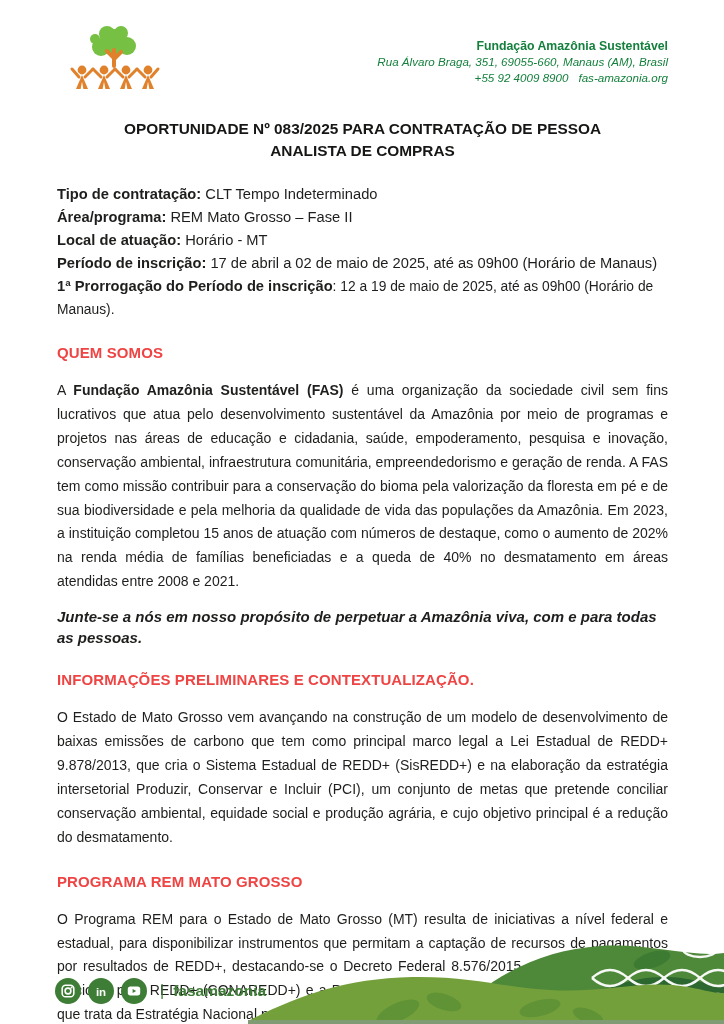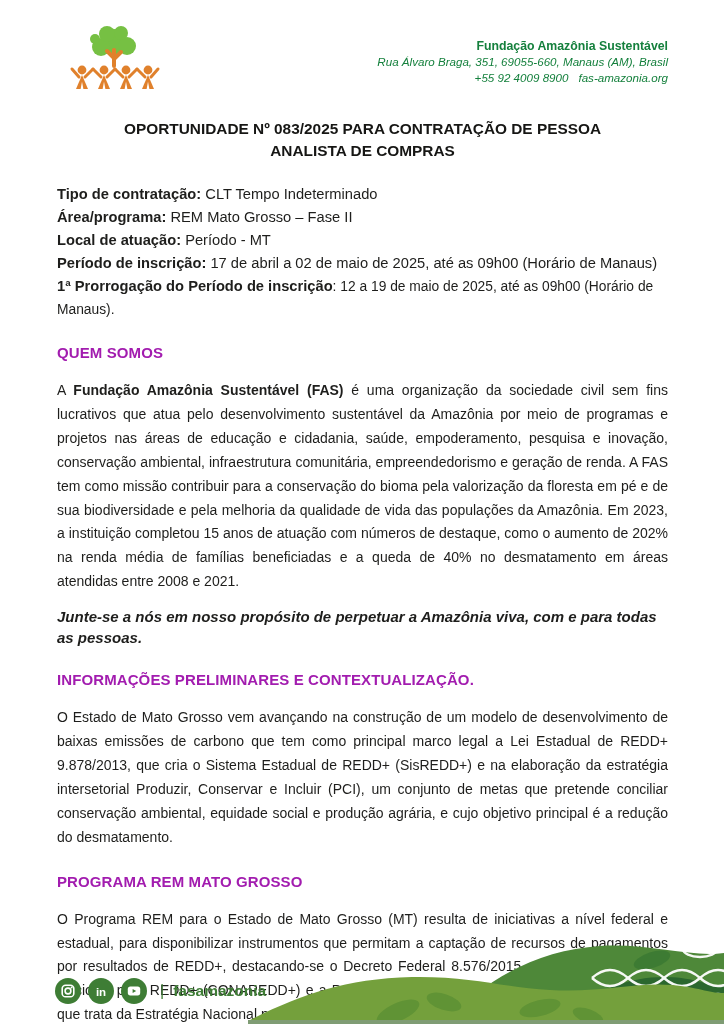--- a/index.html
+++ b/index.html
@@ -27,21 +27,21 @@
 
   
   .doc-title { margin-top:28px; text-align:center; font-weight:bold; font-size:15.4px; line-height:22px; color:#161614; }
 
   
   .details { margin-top:21px; font-size:14.7px; line-height:23px; }
   .details .lbl { font-weight:bold; }
   .details .row5-val { font-size:13.8px; }
 
   
-  h2.sec-heading { margin-top:23px; font-size:15px; font-weight:bold; color:#a21caf; letter-spacing:0.1px; }
+  h2.sec-heading { margin-top:23px; font-size:15px; font-weight:bold; color:#ef4444; letter-spacing:0.1px; }
   p.body-p {
     margin-top:18px; text-align:justify; font-size:14px; line-height:23.9px;
   }
   .bold { font-weight:bold; }
   p.callout { margin-top:12px; font-weight:bold; font-style:italic; font-size:15px; line-height:21px; }
 
   
   .footer-art { position:absolute; left:0; bottom:0; width:724px; height:86px; pointer-events:none; }
   .social-bar {
     position:absolute; left:55px; bottom:20px; display:flex; align-items:center; gap:7px; z-index:2;
@@ -115,21 +115,21 @@
     </header>
 
     <h1 class="doc-title">
       <div>OPORTUNIDADE Nº 083/2025 PARA CONTRATAÇÃO DE PESSOA</div>
       <div>ANALISTA DE COMPRAS</div>
     </h1>
 
     <section class="details">
       <div class="row"><span class="lbl">Tipo de contratação:</span><span> CLT Tempo Indeterminado</span></div>
       <div class="row"><span class="lbl">Área/programa:</span><span> REM Mato Grosso – Fase II</span></div>
-      <div class="row"><span class="lbl">Local de atuação:</span><span> Período - MT</span></div>
+      <div class="row"><span class="lbl">Local de atuação:</span><span> Horário - MT</span></div>
       <div class="row"><span class="lbl">Período de inscrição:</span><span> 17 de abril a 02 de maio de 2025, até as 09h00 (Horário de Manaus)</span></div>
       <div class="row"><span class="lbl">1ª Prorrogação do Período de inscrição</span><span class="row5-val">: 12 a 19 de maio de 2025, até as 09h00 (Horário de Manaus).</span></div>
     </section>
 
     <section>
       <h2 class="sec-heading">QUEM SOMOS</h2>
       <p class="body-p"><span>A </span><span class="bold">Fundação Amazônia Sustentável (FAS)</span><span> é uma organização da sociedade civil sem fins lucrativos que atua pelo desenvolvimento sustentável da Amazônia por meio de programas e projetos nas áreas de educação e cidadania, saúde, empoderamento, pesquisa e inovação, conservação ambiental, infraestrutura comunitária, empreendedorismo e geração de renda. A FAS tem como missão contribuir para a conservação do bioma pela valorização da floresta em pé e de sua biodiversidade e pela melhoria da qualidade de vida das populações da Amazônia. Em 2023, a instituição completou 15 anos de atuação com números de destaque, como o aumento de 202% na renda média de famílias beneficiadas e a queda de 40% no desmatamento em áreas atendidas entre 2008 e 2021.</span></p>
       <p class="callout">Junte-se a nós em nosso propósito de perpetuar a Amazônia viva, com e para todas as pessoas.</p>
     </section>
 

